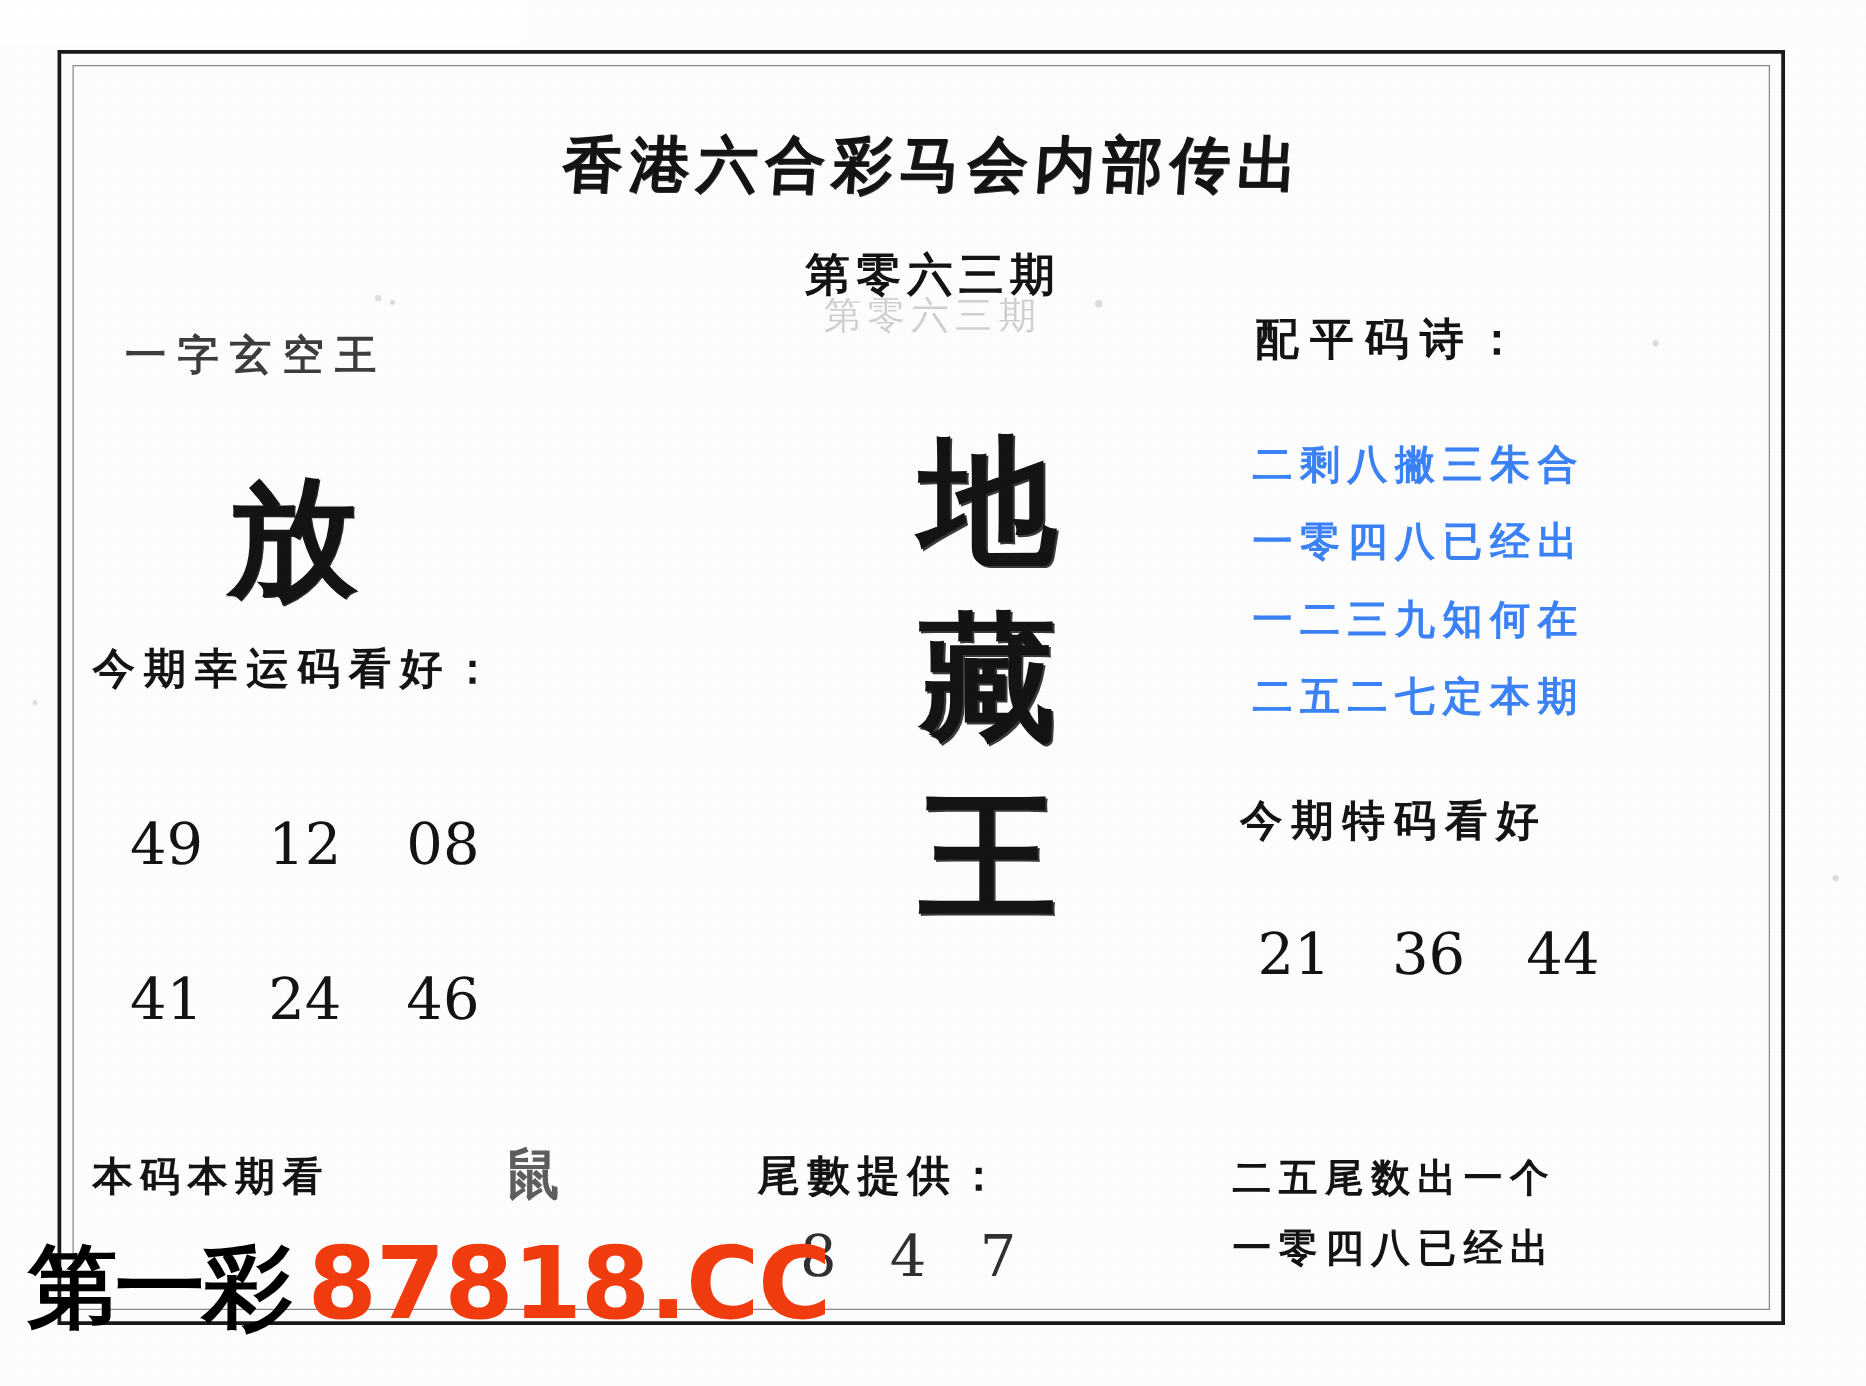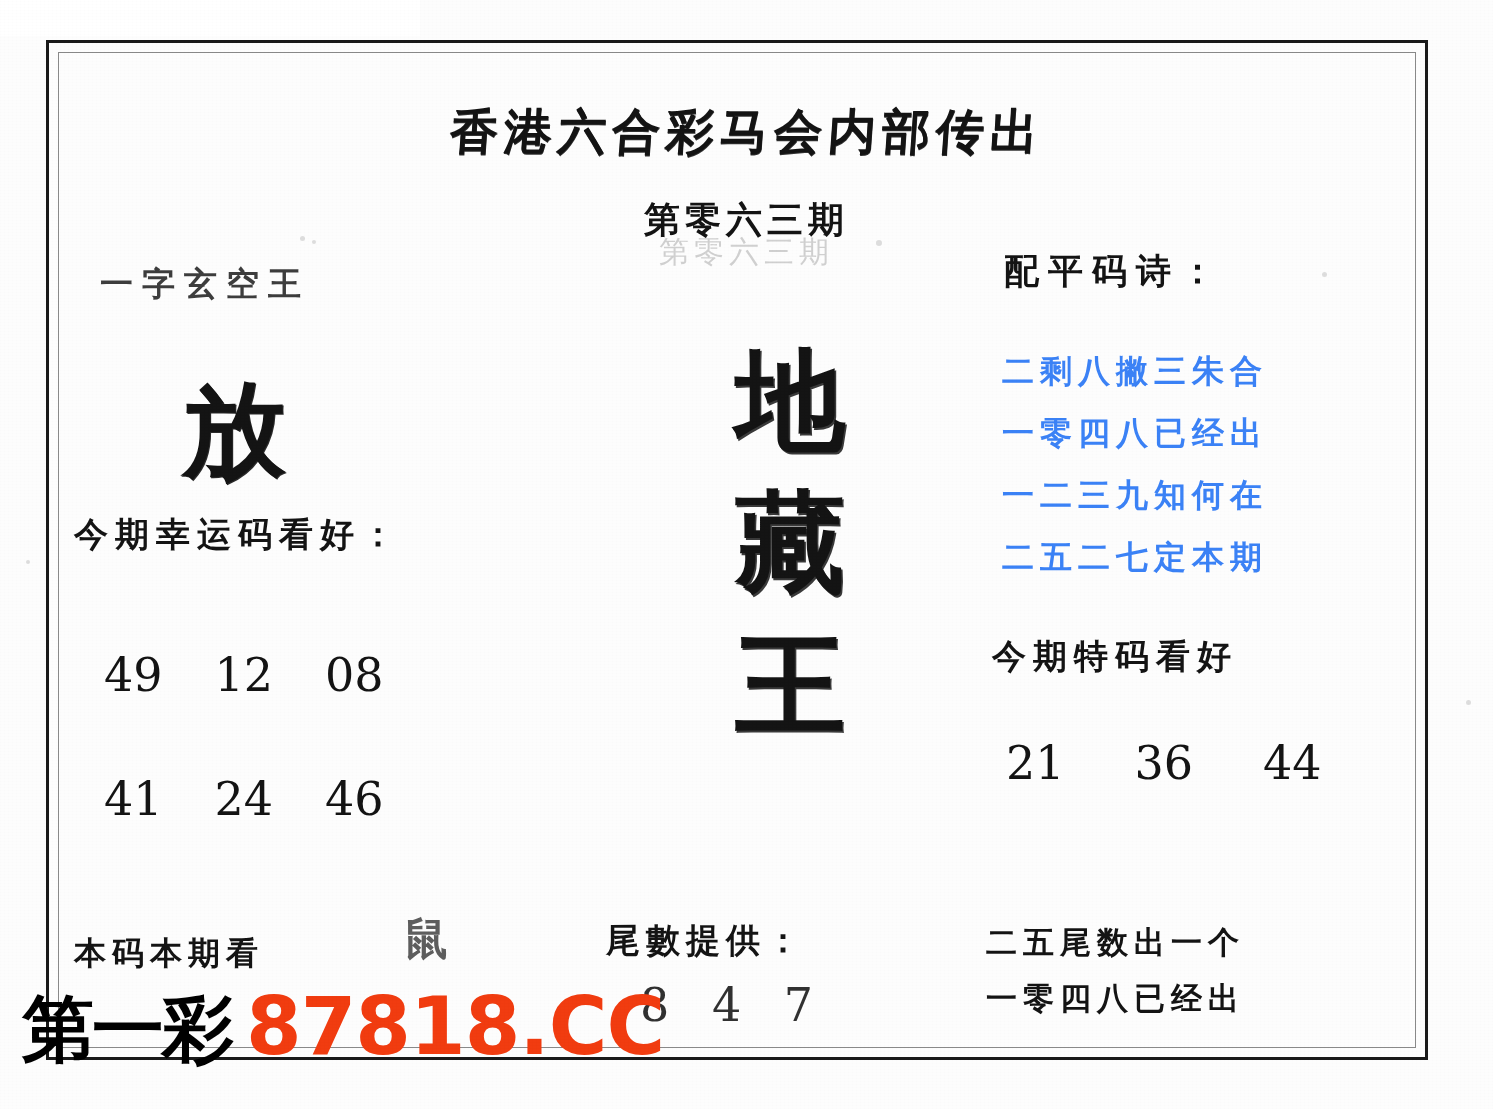--- a/index.html
+++ b/index.html
@@ -125,21 +125,20 @@
     color: #141414;
     font-family: "DejaVu Serif", serif;
   }
   #lucky-row-1 { left: 104px; top: 648px; }
   #lucky-row-2 { left: 104px; top: 772px; }
   #left-bottom-note {
     left: 74px;
     top: 920px;
     font-size: 32px;
     letter-spacing: 6px;
-    margin-top: 12px;
   }
   #left-bottom-char {
     left: 404px;
     top: 910px;
     font-size: 44px;
     font-weight: 700;
     font-family: "DejaVu Serif", serif;
     color: #2a2a2a;
     opacity: 0.75;
   }
@@ -197,21 +196,21 @@
 
   #special-label {
     left: 992px;
     top: 634px;
     font-size: 34px;
     letter-spacing: 7px;
   }
   #special-row {
     left: 1006px;
     top: 736px;
-    gap: 70px;
+    gap: 49px;
     font-size: 46px;
   }
   #zodiac-line {
     left: 956px;
     top: 848px;
     font-size: 33px;
     letter-spacing: 7px;
   }
   #right-note-1 {
     left: 986px;

